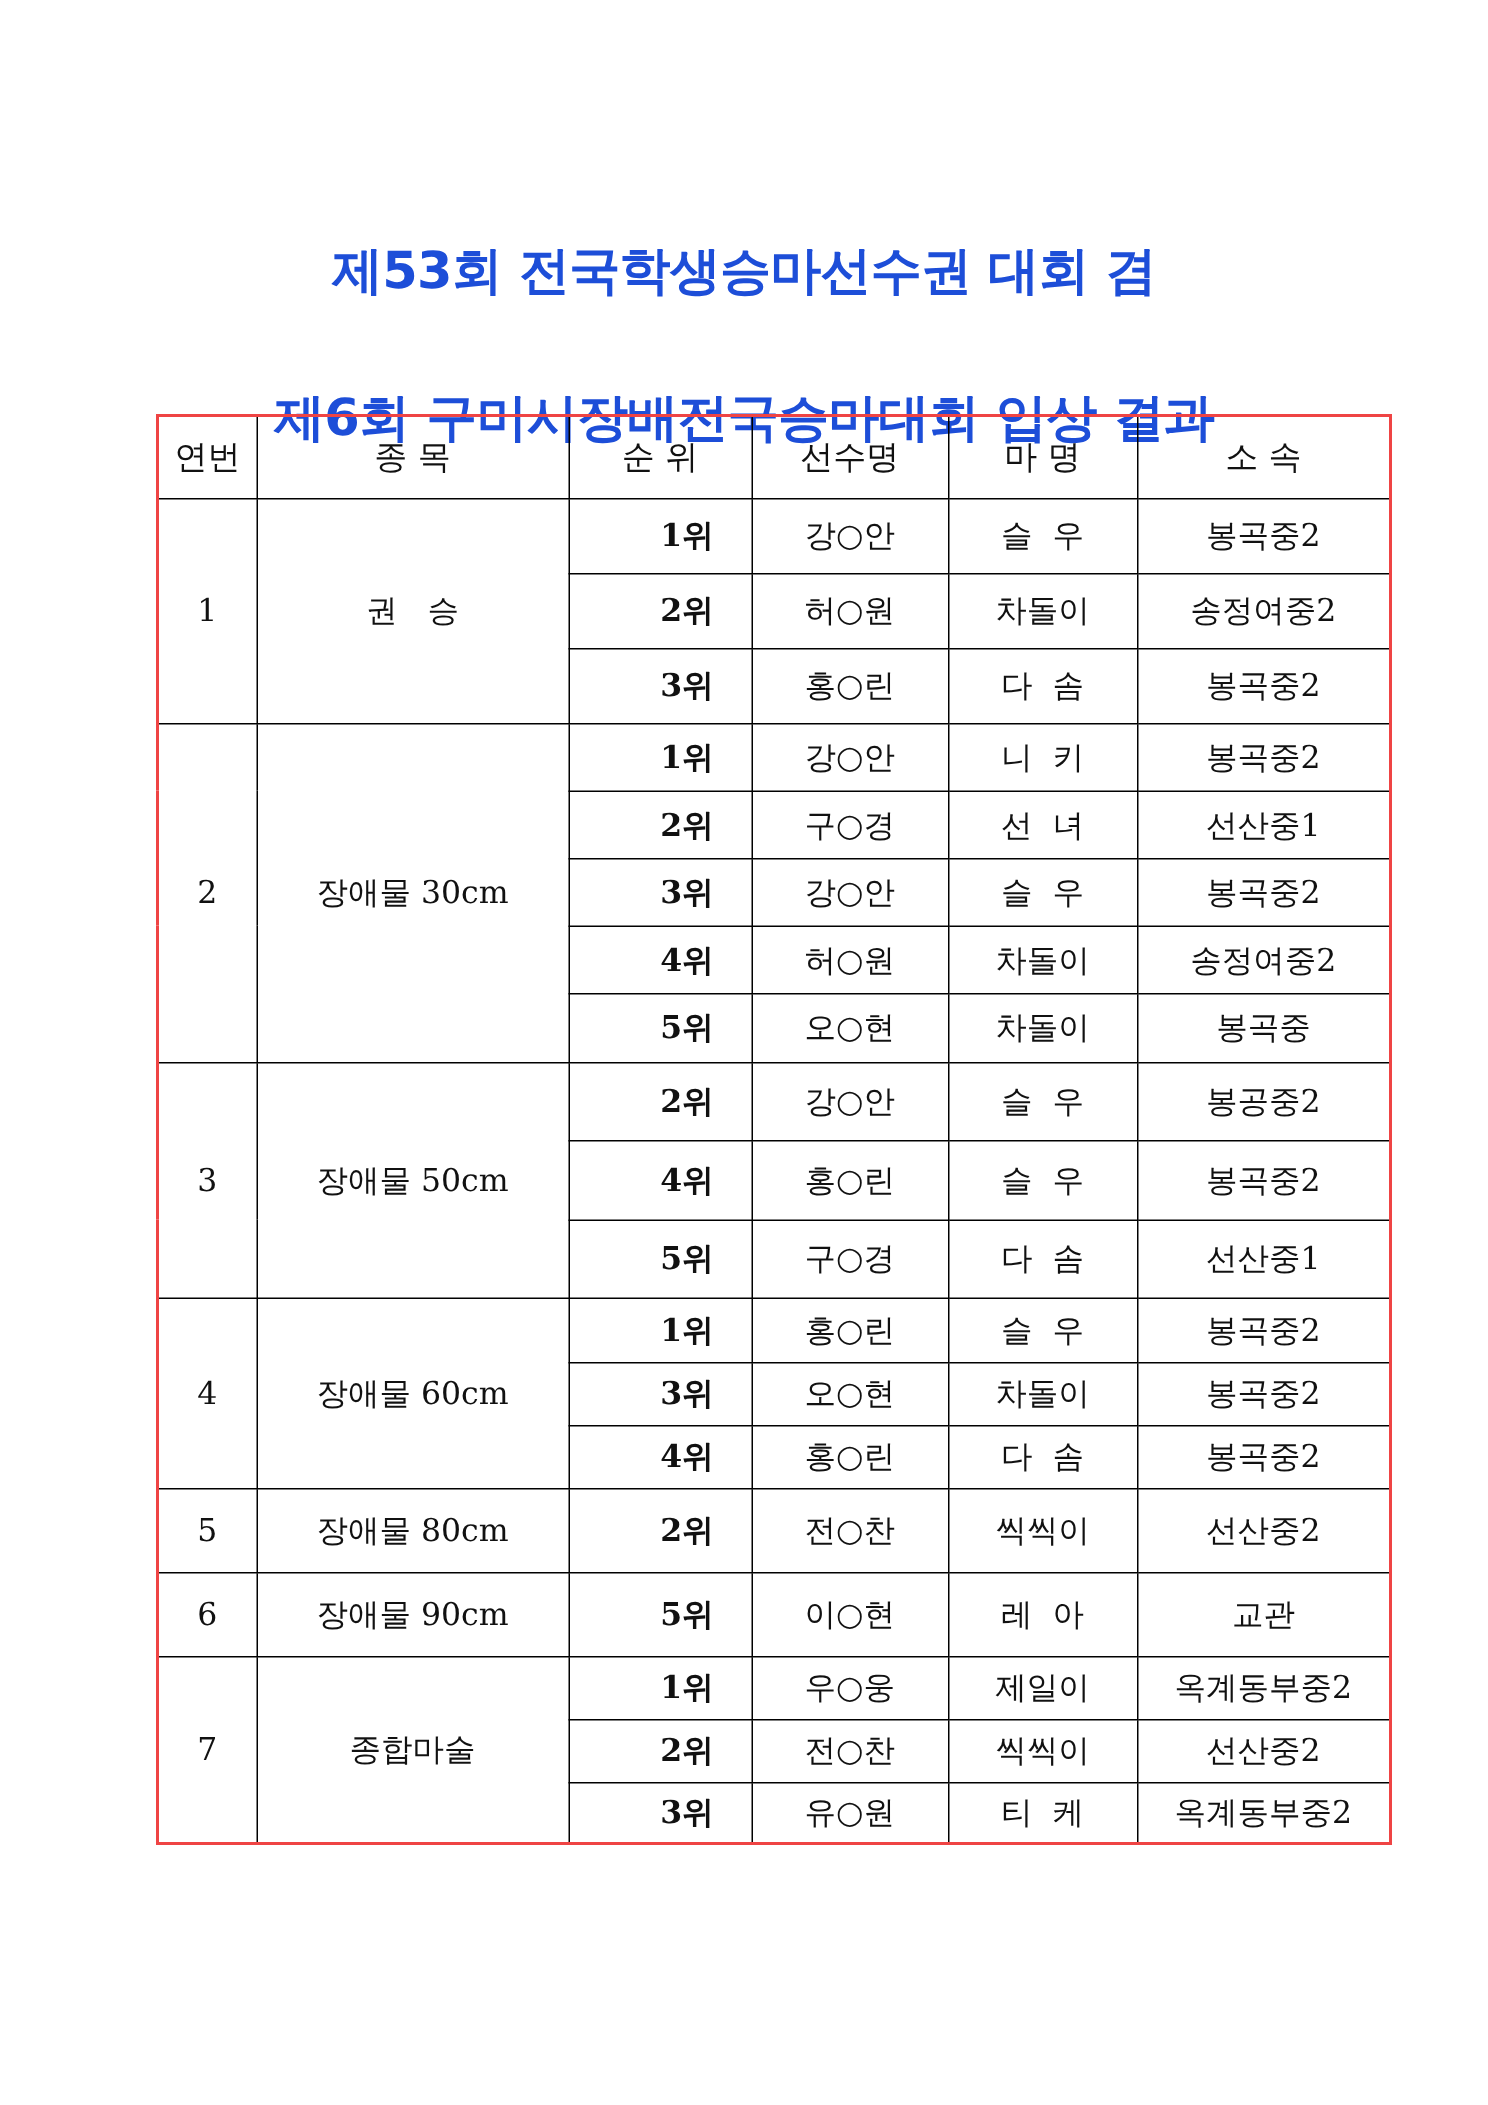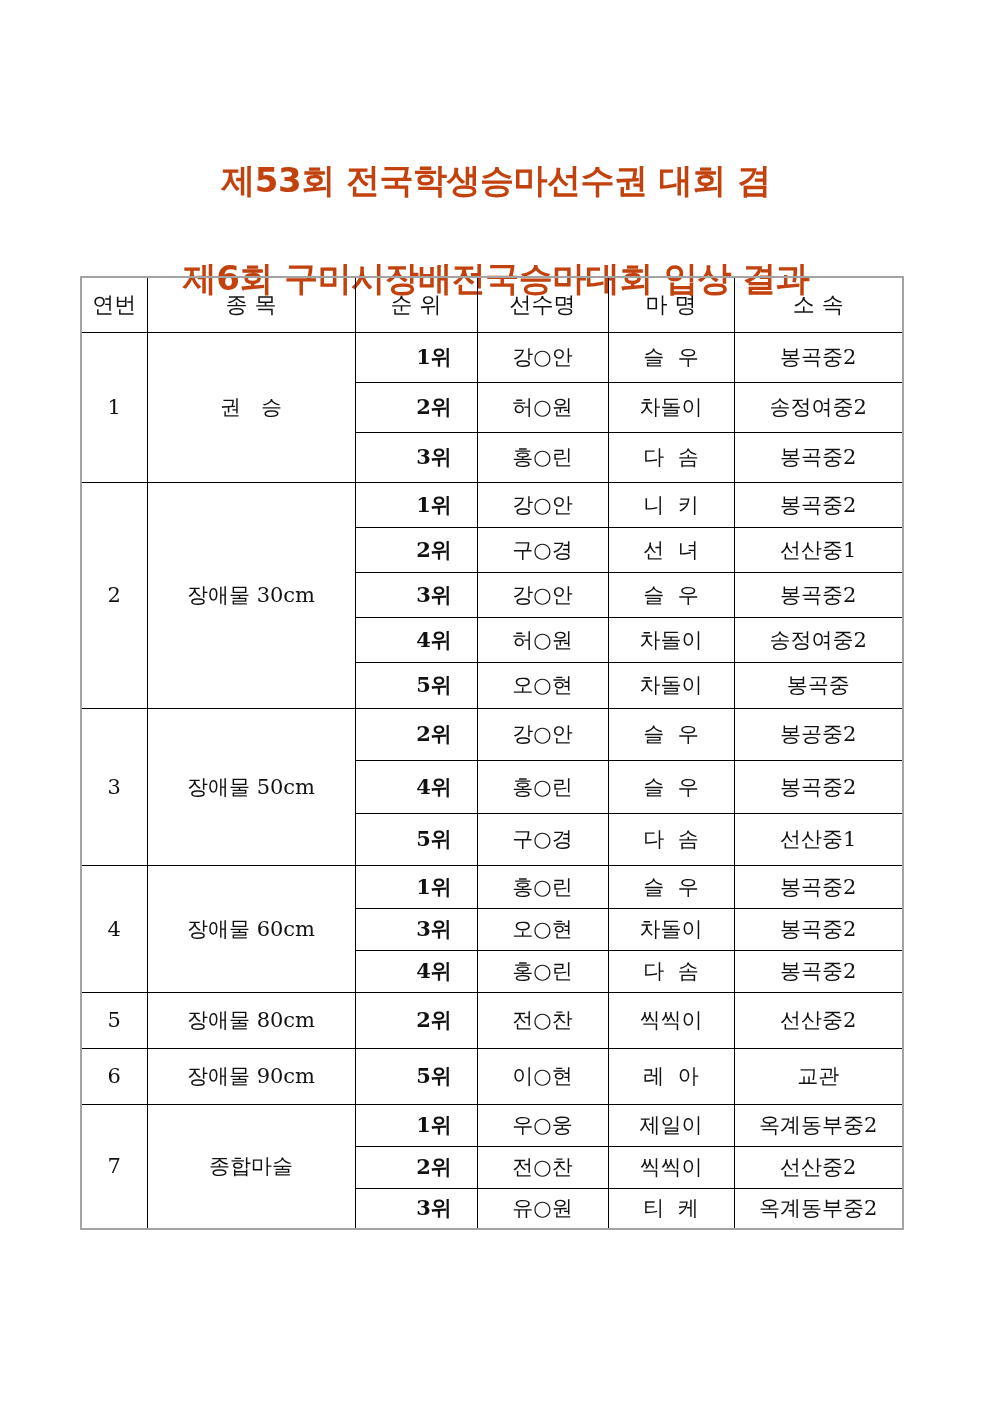--- a/index.html
+++ b/index.html
@@ -1,24 +1,24 @@
 <!DOCTYPE html>
 <html><head>
 <meta charset="utf-8">
 <style>
   html, body { margin: 0; padding: 0; background: #ffffff; }
   body { width: 992px; height: 1403px; position: relative; overflow: hidden;
          font-family: "DejaVu Serif", "Liberation Serif", serif; color: #111; }
   .title { position: absolute; left: 0; width: 992px; text-align: center;
            font-family: "DejaVu Sans", "Liberation Sans", sans-serif; font-weight: bold;
-           font-size: 34px; letter-spacing: -0.5px; color: #c2410c; }
+           font-size: 34px; letter-spacing: -0.5px; color: #1d4ed8; }
   #t1 { top: 158px; }
   #t2 { top: 212px; margin-top: 44px; }
-  table { position: absolute; left: 80px; top: 276px; border-collapse: collapse;
-          table-layout: fixed; width: 822px; border: 2px solid #a3a3a3; }
+  table { position: absolute; left: 104px; top: 276px; border-collapse: collapse;
+          table-layout: fixed; width: 822px; border: 2px solid #ef4444; }
   td, th { border: 1px solid #000; text-align: center; vertical-align: middle;
            font-size: 21px; font-weight: normal; padding: 0; white-space: pre; }
   th { font-size: 22px; }
   td.rank { font-weight: bold; padding-left: 36px; }
   col.c0 { width: 66px; } col.c1 { width: 208px; } col.c2 { width: 122px; }
   col.c3 { width: 131px; } col.c4 { width: 126px; } col.c5 { width: 169px; }
   tr.hdr { height: 55px; }
 </style>
 </head>
 <body>

